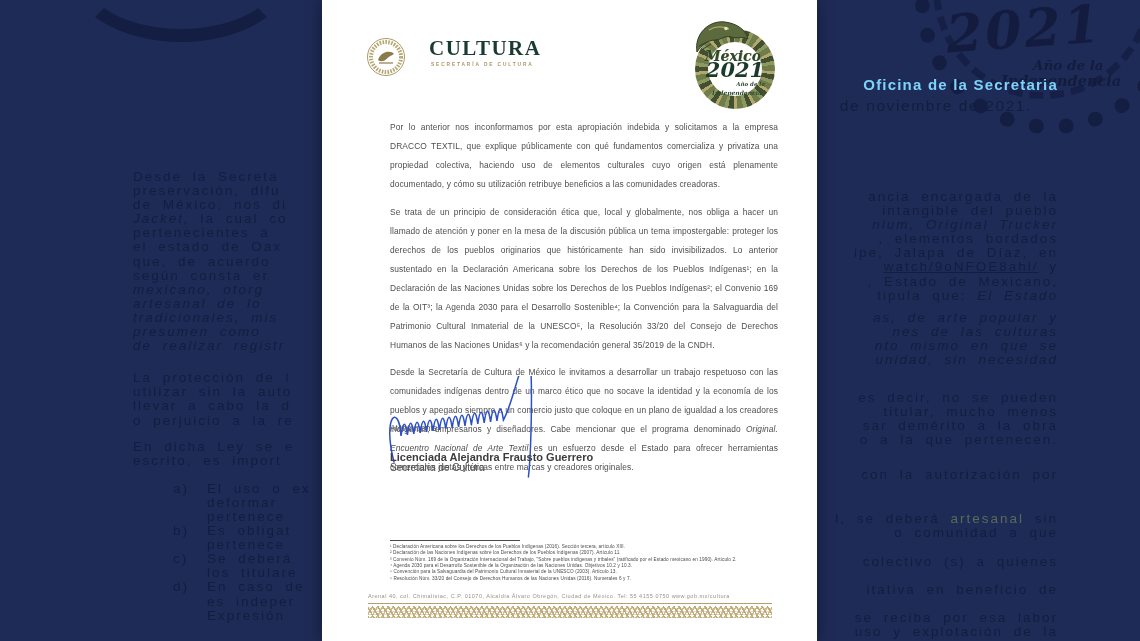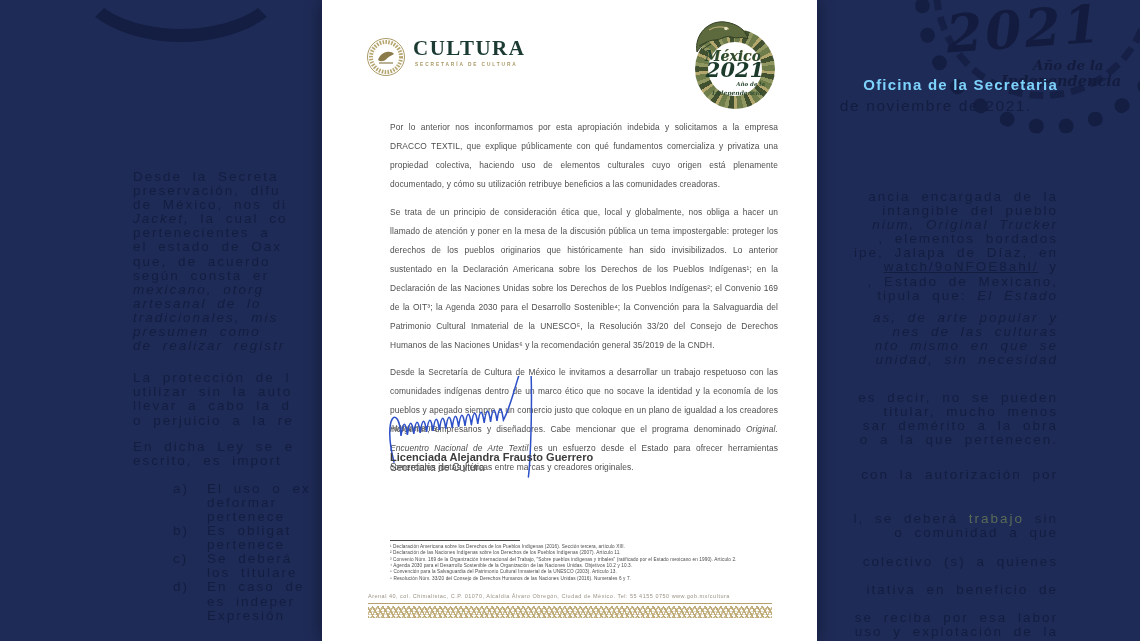--- a/index.html
+++ b/index.html
@@ -39,21 +39,21 @@
   #bg-tag2{position:absolute;left:1001px;top:72px;font-family:"DejaVu Serif",serif;
     font-style:italic;font-weight:bold;font-size:14.5px;color:#131c3e;}
   
   .bg-seal-arc{position:absolute;left:70px;top:-94px;width:196px;height:110px;border-radius:50%;
     border:13px solid transparent;border-bottom-color:#141e42;}
   
   .page{position:absolute;left:322px;top:0;width:495px;height:641px;background:#ffffff;
     z-index:5;box-shadow:0 0 16px rgba(0,0,0,.4);}
   
   .cultura{position:absolute;left:44px;top:37px;display:flex;align-items:flex-start;}
-  .cultura-text{margin-left:7px;}
+  .cultura-text{margin-left:23px;}
   .wordmark{font-family:"Liberation Serif","DejaVu Serif",serif;font-weight:bold;
     font-size:21px;letter-spacing:1.5px;color:#1b3a31;line-height:23px;}
   .subtitle{font-size:4.8px;font-weight:bold;letter-spacing:1.9px;color:#a99763;
     margin-top:2px;margin-left:2px;}
   
   .m2021{position:absolute;left:371px;top:20px;width:84px;height:92px;}
   .m2021-ring{position:absolute;left:2px;top:9px;width:80px;height:80px;border-radius:50%;
     background:repeating-conic-gradient(#6e7d49 0 9deg,#b3a76e 9deg 14deg,#41502f 14deg 22deg,#8f9660 22deg 28deg);}
   .m2021-inner{position:absolute;left:15px;top:22px;width:54px;height:54px;border-radius:50%;background:#fff;}
   .m2021-serpent{position:absolute;left:-2px;top:-4px;}
@@ -160,21 +160,21 @@
       <div class="bg-group" style="margin-top: 24px;">
         <div class="bg-line"><span>es decir, no se pueden</span></div>
         <div class="bg-line"><span>titular, mucho menos</span></div>
         <div class="bg-line"><span>sar demérito a la obra</span></div>
         <div class="bg-line"><span>o a la que pertenecen.</span></div>
       </div>
       <div class="bg-group" style="margin-top: 20px;">
         <div class="bg-line"><span>con la autorización por</span></div>
       </div>
       <div class="bg-group" style="margin-top: 30px;">
-        <div class="bg-line"><span>l, se deberá </span><span class="accent">trabajo</span><span> sin</span></div>
+        <div class="bg-line"><span>l, se deberá </span><span class="accent">artesanal</span><span> sin</span></div>
         <div class="bg-line"><span>o comunidad a que</span></div>
       </div>
       <div class="bg-group" style="margin-top: 15px;">
         <div class="bg-line"><span>colectivo (s) a quienes</span></div>
       </div>
       <div class="bg-group" style="margin-top: 14px;">
         <div class="bg-line"><span>itativa en beneficio de</span></div>
       </div>
       <div class="bg-group" style="margin-top: 14px;">
         <div class="bg-line"><span>se reciba por esa labor</span></div>

